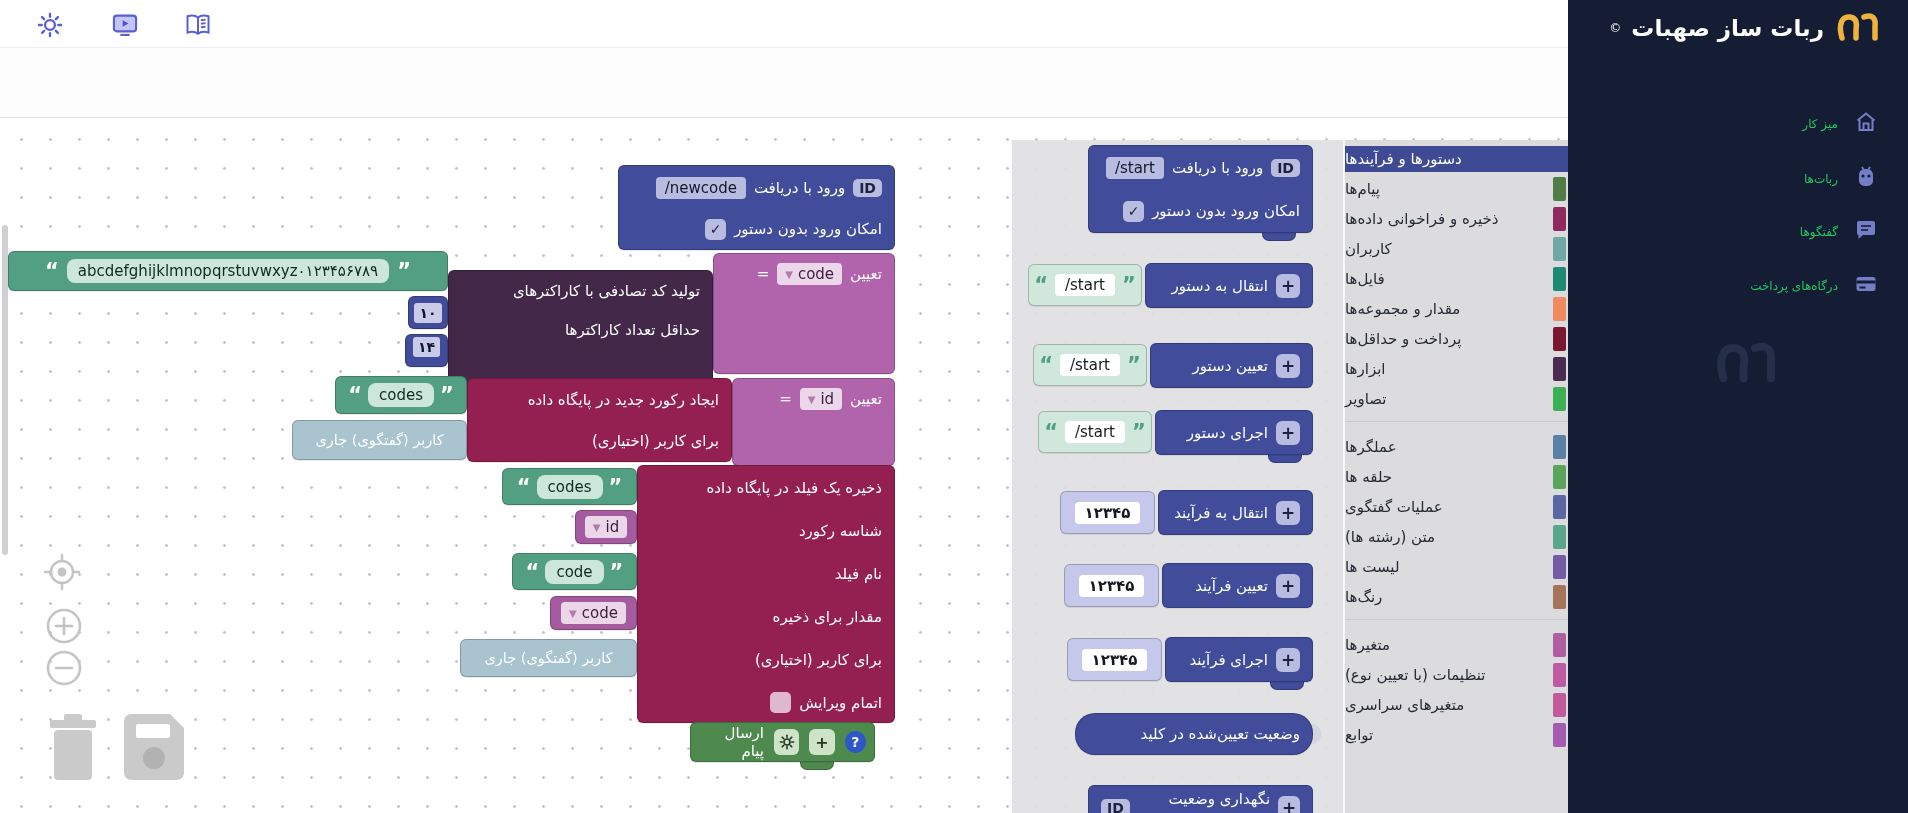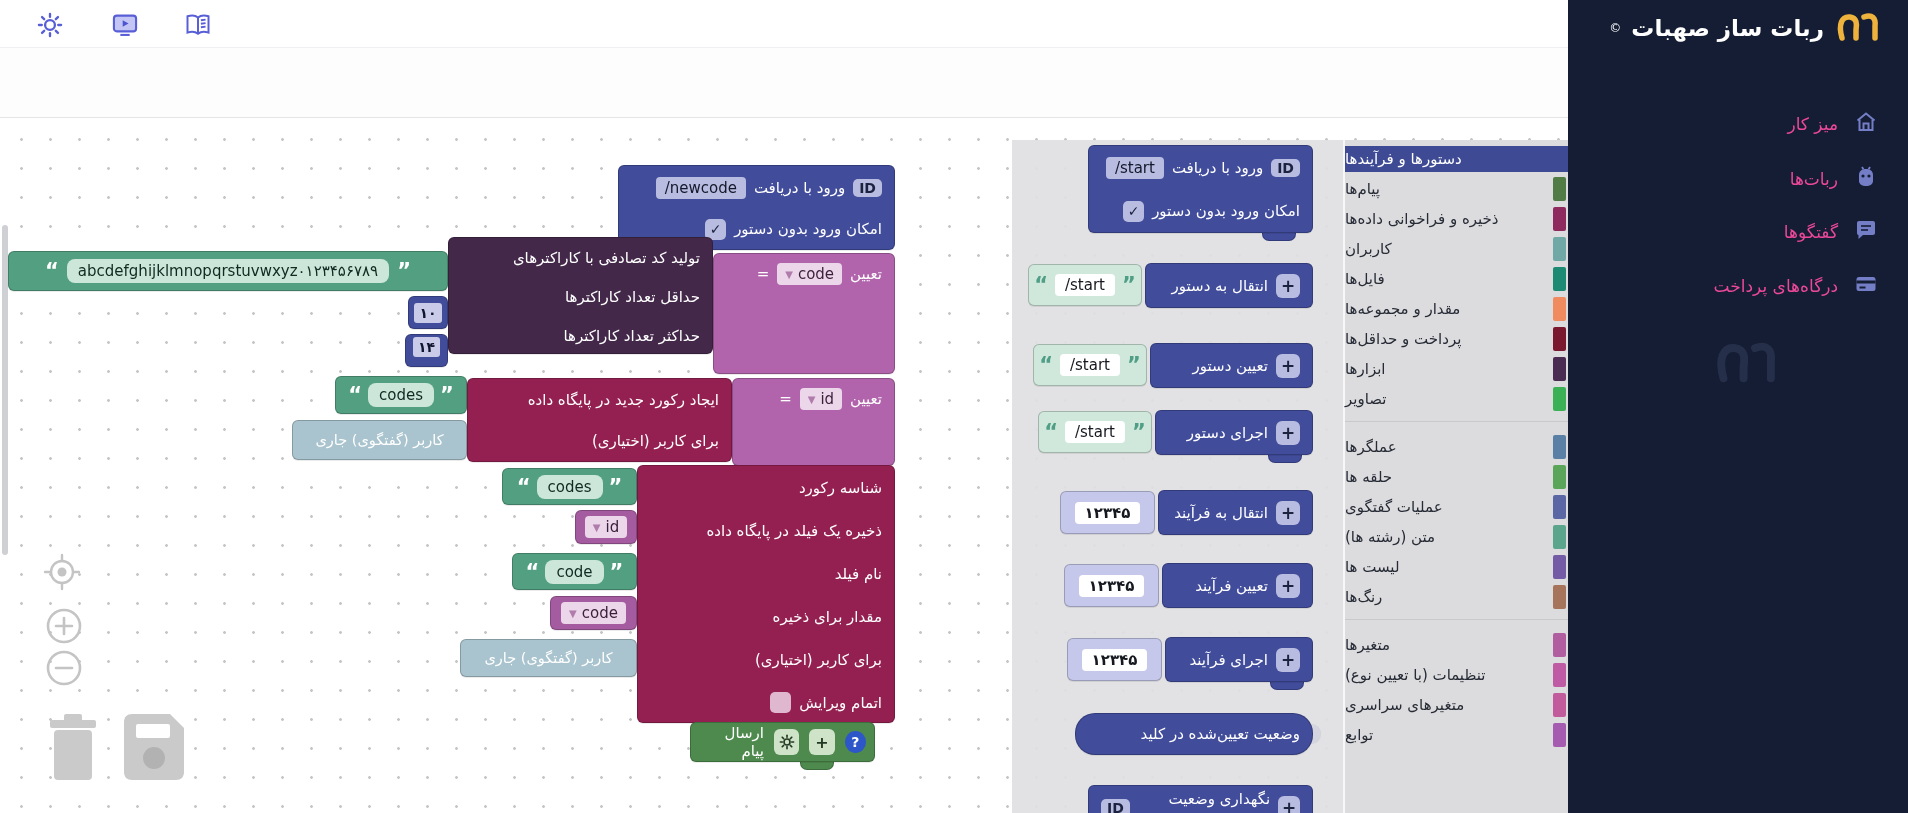--- a/index.html
+++ b/index.html
@@ -7,21 +7,21 @@
     font-family:"DejaVu Sans","Liberation Sans",sans-serif; }
   #app { position:relative; width:1908px; height:813px; }
 
   
   #sidebar { position:absolute; right:0; top:0; width:340px; height:813px; background:#141d33; z-index:30; }
   .brand-row { position:absolute; top:8px; right:28px; display:flex; align-items:center; gap:10px; direction:rtl; }
   .brand-title { color:#fff; font-size:23px; font-weight:bold; letter-spacing:.2px; }
   .brand-mark { color:#fff; font-size:12px; }
   .side-item { position:absolute; right:0; width:340px; height:36px; display:flex; align-items:center;
     justify-content:flex-start; direction:rtl; padding-right:30px; gap:16px; cursor:pointer; }
-  .side-item .lbl { color:#ec4899; font-size:17px; }
+  .side-item .lbl { color:#22c55e; font-size:12px; }
   .watermark { position:absolute; right:130px; top:335px; opacity:.55; }
 
   
   #main { position:absolute; left:0; top:0; width:1568px; height:813px; }
   #header1 { position:absolute; left:0; top:0; width:1568px; height:48px; background:#fff; border-bottom:1px solid #efeff3; }
   #header2 { position:absolute; left:0; top:48px; width:1568px; height:70px; background:#fdfdfe; border-bottom:1px solid #e4e4e9; }
   .hicon { position:absolute; top:11px; cursor:pointer; }
   .ticon { position:absolute; top:83px; cursor:pointer; }
   .gem-count { position:absolute; left:228px; top:87px; font-size:16px; font-weight:bold; color:#242a36; direction:rtl; }
   .crumb-current { position:absolute; left:698px; top:86px; width:200px; text-align:left; direction:rtl;
@@ -387,29 +387,26 @@
         <div class="row" style="height:40px;">
           <span>تعیین</span>
           <span class="pinkfld">
             <span style="direction:ltr">code</span>
             <span class="arrow">▼</span>
           </span>
           <span>=</span>
         </div>
       </div>
 
-      <div class="blk c-plum" style="left:448px; top:119px; width:265px; height:117px;">
+      <div class="blk c-plum" style="left:448px; top:152px; width:265px; height:117px;">
         <div class="row" style="height:39px;">
             <span>تولید کد تصادفی با کاراکترهای</span>
           </div>
         <div class="row" style="height:39px;">
             <span>حداقل تعداد کاراکترها</span>
-          </div>
-        <div class="row" style="height:39px;">
-            <span>حداکثر تعداد کاراکترها</span>
           </div>
       </div>
 
       <div class="blk c-greenstr" style="left:8px; top:133px; width:440px; height:40px;">
         <div style="display:flex; align-items:center; justify-content:center; gap:8px; height:38px;">
           <span class="quote q-white">“</span>
           <span class="mintfld">abcdefghijklmnopqrstuvwxyz۰۱۲۳۴۵۶۷۸۹</span>
           <span class="quote q-white">”</span>
         </div>
       </div>
@@ -451,24 +448,24 @@
         </div>
       </div>
       <div class="blk c-pale" style="left:292px; top:302px; width:175px; height:40px;">
         <div style="display:flex; align-items:center; justify-content:center; height:38px; direction:rtl; font-size:14.5px;">
           <span>کاربر (گفتگوی) جاری</span>
         </div>
       </div>
 
       <div class="blk c-crimson" style="left:637px; top:347px; width:258px; height:258px;">
         <div class="row" style="height:43px;">
+            <span>ذخیره یک فیلد در پایگاه داده</span>
+          </div>
+        <div class="row" style="height:43px;">
             <span>شناسه رکورد</span>
-          </div>
-        <div class="row" style="height:43px;">
-            <span>ذخیره یک فیلد در پایگاه داده</span>
           </div>
         <div class="row" style="height:43px;">
             <span>نام فیلد</span>
           </div>
         <div class="row" style="height:43px;">
             <span>مقدار برای ذخیره</span>
           </div>
         <div class="row" style="height:43px;">
             <span>برای کاربر (اختیاری)</span>
           </div>

